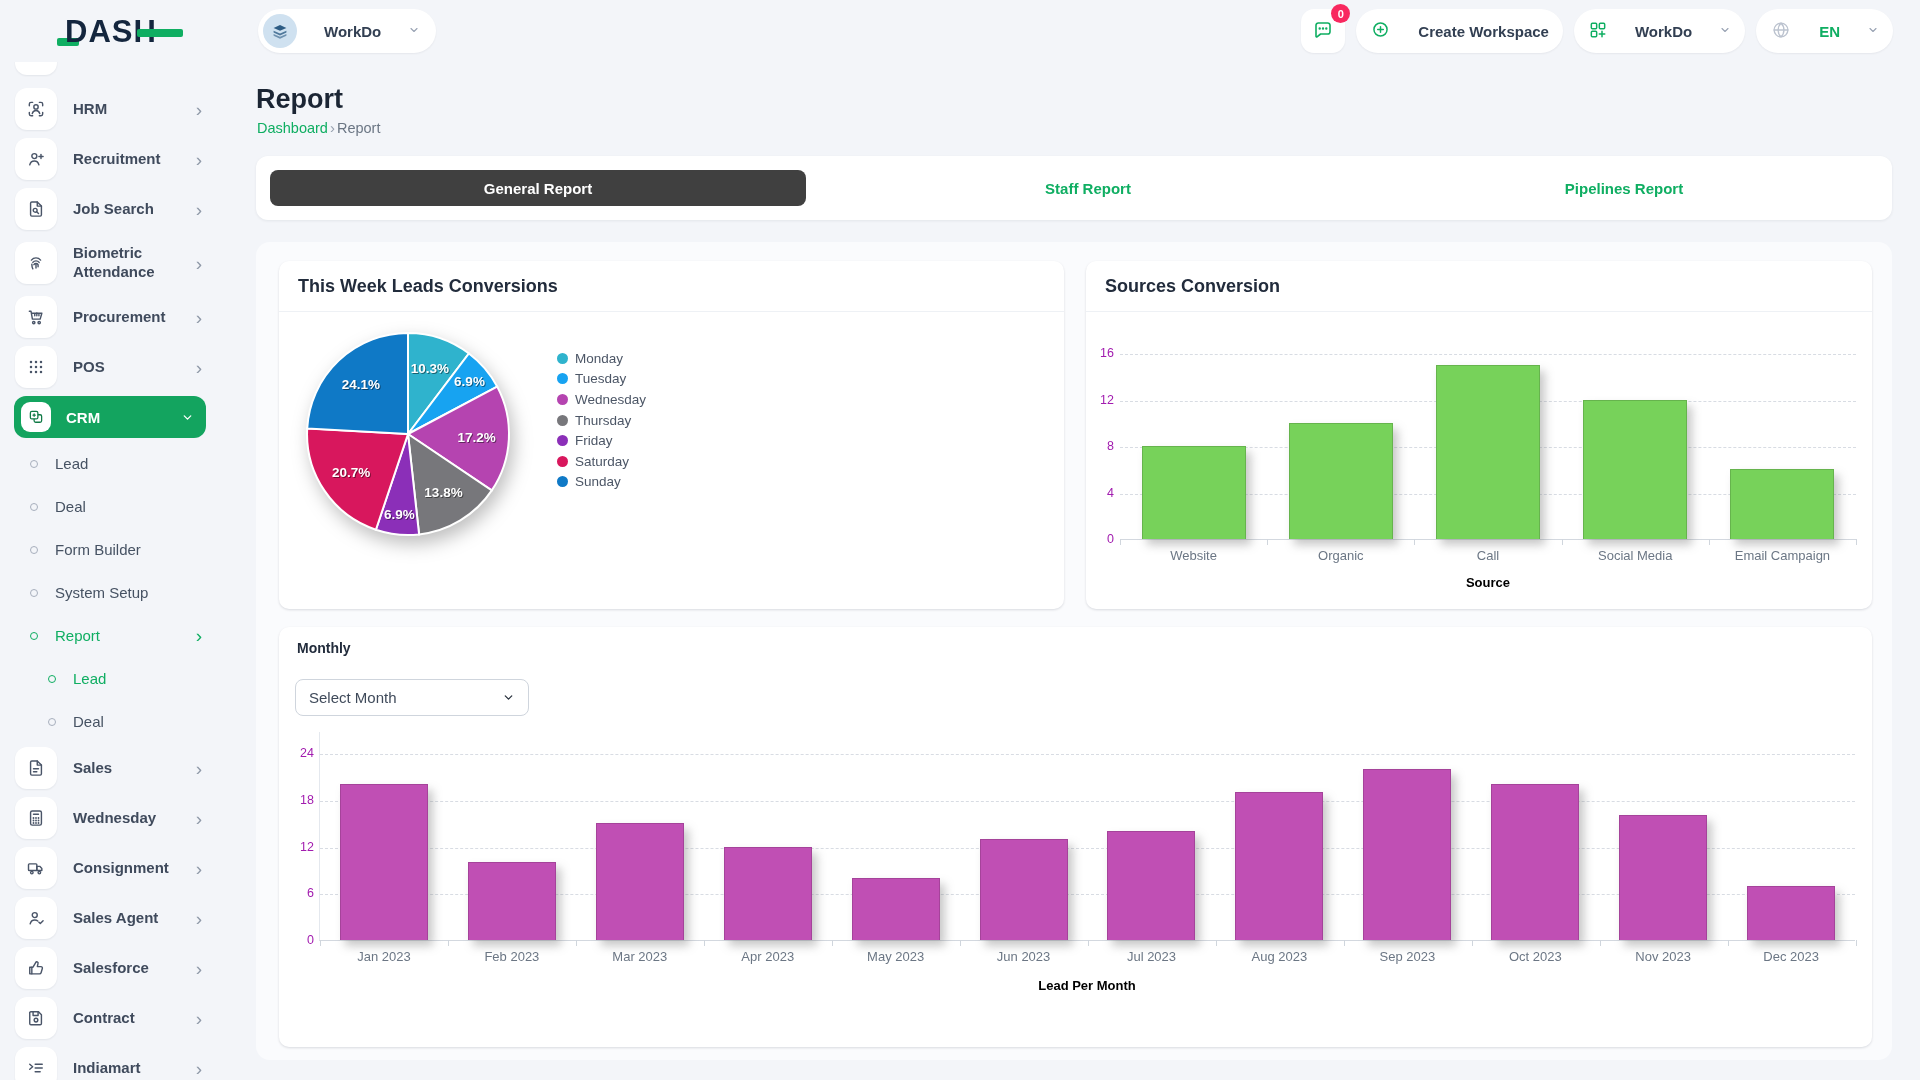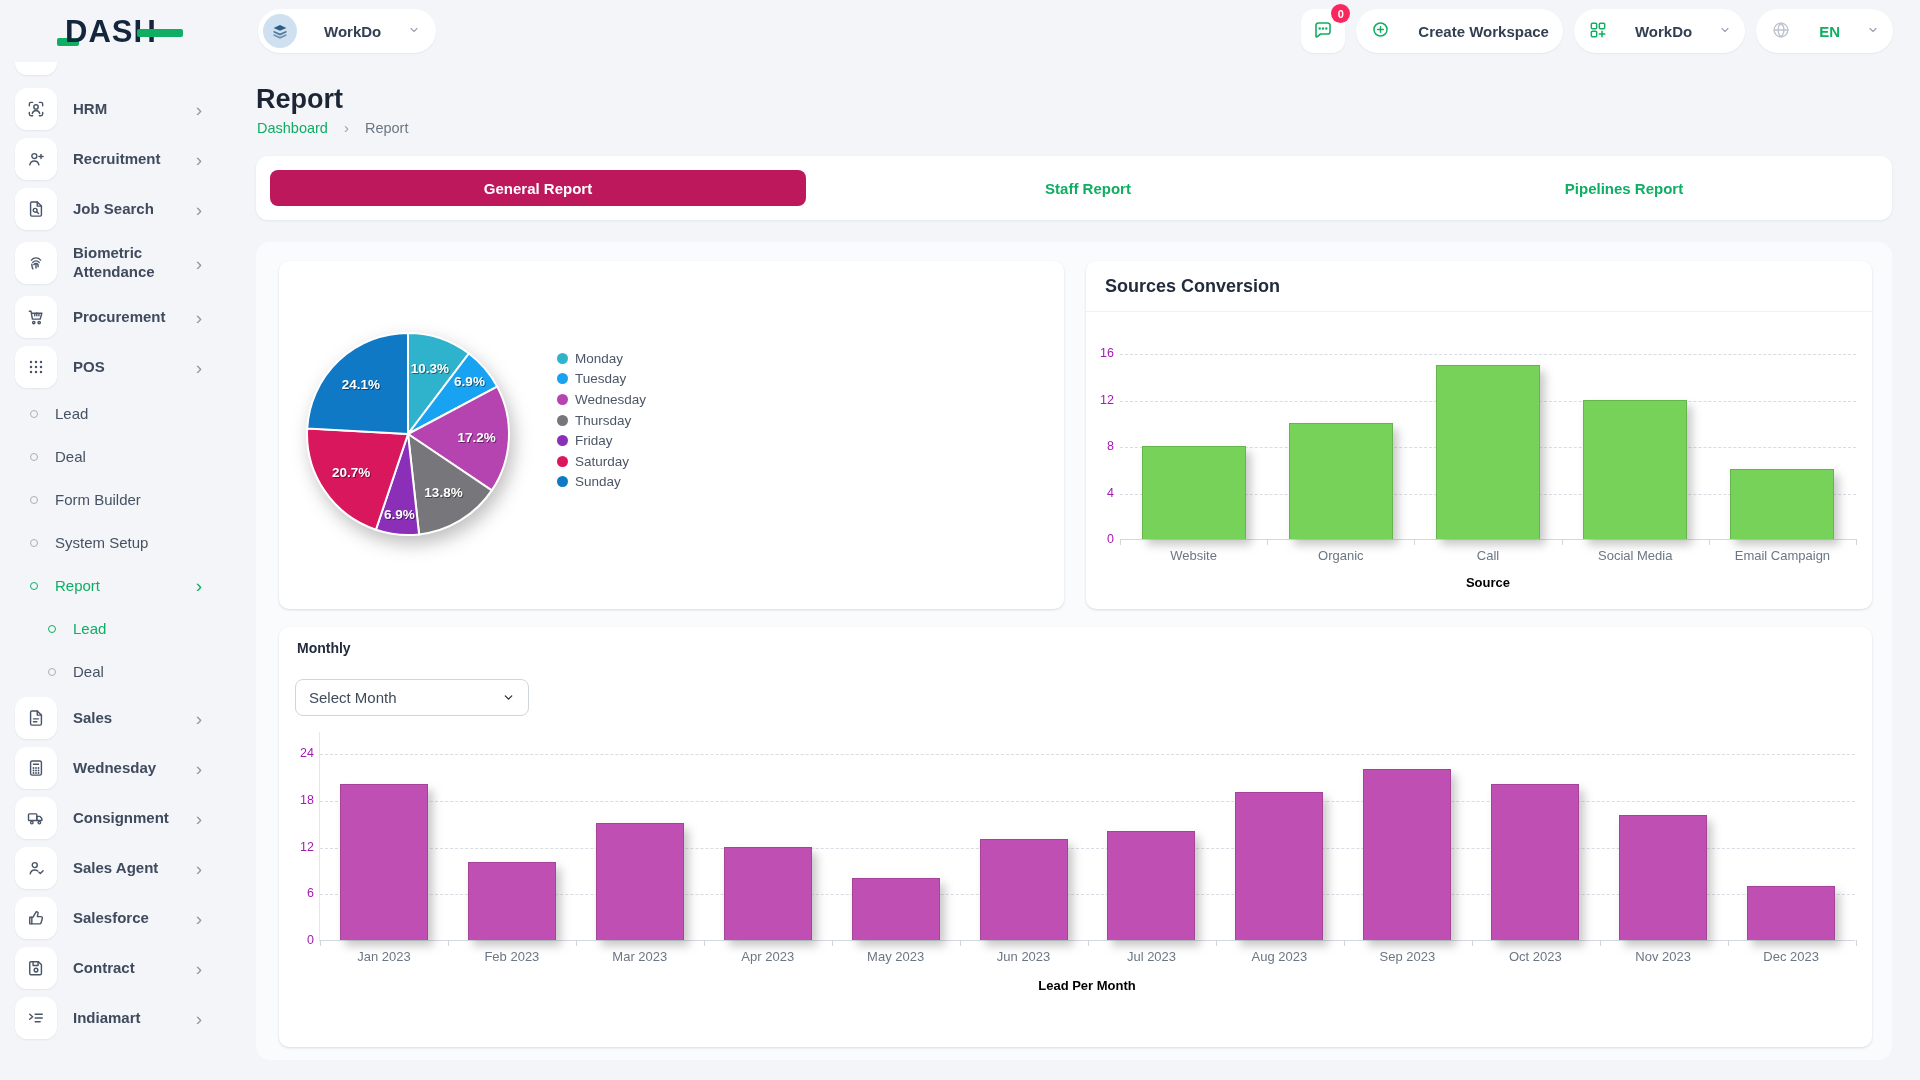--- a/index.html
+++ b/index.html
@@ -45,29 +45,29 @@
   .bullet{width:8px;height:8px;border-radius:50%;border:1.5px solid #a7afbd;flex:0 0 auto;}
   .it-sub.lvl2 .bullet{margin-left:30px;}
   .it-sub.lvl3 .bullet{margin-left:48px;}
   .sub-label{margin-left:17px;font-weight:500;}
   .it-sub.active{color:#0fae62;}
   .it-sub.active .bullet{border-color:#0fae62;}
   .sub-chev{margin-left:auto;margin-right:18px;color:#0fae62;font-size:19px;line-height:1;}
 
   
   .page-title{position:absolute;left:256px;top:84px;margin:0;font-size:27px;font-weight:700;color:#1b2534;}
-  .breadcrumb{position:absolute;left:257px;top:119px;display:flex;align-items:center;gap:16px;font-size:14.5px;}
+  .breadcrumb{position:absolute;left:257px;top:119px;display:flex;align-items:center;gap:2px;font-size:14.5px;}
   .bc-link{color:#0fae62;}
   .bc-sep{color:#97a0ae;font-size:15px;}
   .bc-cur{color:#6b7684;}
 
   .tabs-card{position:absolute;left:256px;top:156px;width:1636px;height:64px;background:#fff;border-radius:12px;
     box-shadow:0 1px 3px rgba(16,24,40,.07);display:flex;}
   .tab-sec{flex:1;display:flex;align-items:center;justify-content:center;font-size:15px;font-weight:600;color:#0fae62;}
-  .tab-sec.active{background:#be185d;border-radius:8px;margin:14px;color:#fff;}
+  .tab-sec.active{background:#404040;border-radius:8px;margin:14px;color:#fff;}
 
   .panel{position:absolute;left:256px;top:242px;width:1636px;height:818px;background:#fafbfd;border-radius:14px;}
   .card{position:absolute;background:#fff;border-radius:10px;box-shadow:0 1px 2px rgba(16,24,40,.05),0 1px 3px rgba(16,24,40,.09);}
   #card-pie{left:279px;top:261px;width:785px;height:348px;}
   #card-src{left:1086px;top:261px;width:786px;height:348px;}
   #card-month{left:279px;top:627px;width:1593px;height:420px;}
   .card-head{height:51px;border-bottom:1px solid #eef1f5;display:flex;align-items:center;padding-left:19px;
     font-size:18px;font-weight:700;color:#222c3c;}
 
   
@@ -181,20 +181,37 @@
                 <circle cx="12" cy="12" r="1.5"></circle>
                 <circle cx="18" cy="12" r="1.5"></circle>
                 <circle cx="6" cy="18" r="1.5"></circle>
                 <circle cx="12" cy="18" r="1.5"></circle>
                 <circle cx="18" cy="18" r="1.5"></circle>
               </g>
             </svg>
           </span>
           <span class="l1-label">POS</span>
           <span class="l1-chev">›</span>
+        </div>
+        <div class="it-l1 active">
+          <div class="crm-pill">
+            <span class="mini-chip">
+              <svg width="18" height="18" viewBox="0 0 24 24" fill="none" stroke="#117a46" stroke-width="1.7" stroke-linecap="round" stroke-linejoin="round">
+                <rect x="4.5" y="4.5" width="10" height="10" rx="2"></rect>
+                <path d="M9.5 15v2a2 2 0 0 0 2 2h6a2 2 0 0 0 2-2v-6a2 2 0 0 0-2-2H15"></path>
+                <path d="M8 9.5h3M9.5 8v3"></path>
+              </svg>
+            </span>
+            <span class="pill-label">CRM</span>
+            <span class="pill-chev">
+              <svg width="13" height="13" viewBox="0 0 24 24" fill="none" stroke="#ffffff" stroke-width="2.4" stroke-linecap="round" stroke-linejoin="round">
+                <path d="M6 9l6 6 6-6"></path>
+              </svg>
+            </span>
+          </div>
         </div>
         <div class="it-sub lvl2">
           <span class="bullet"></span>
           <span class="sub-label">Lead</span>
         </div>
         <div class="it-sub lvl2">
           <span class="bullet"></span>
           <span class="sub-label">Deal</span>
         </div>
         <div class="it-sub lvl2">
@@ -374,20 +391,21 @@
         <span>Staff Report</span>
       </div>
       <div class="tab-sec">
         <span>Pipelines Report</span>
       </div>
     </div>
 
   <div class="panel"></div>
 
   <div class="card" id="card-pie">
+    <div class="card-head">This Week Leads Conversions</div>
     <div id="pie-box"><svg width="230" height="230" viewBox="0 0 230 230" style="filter:drop-shadow(4px 8px 9px rgba(0,0,0,.25))">
           <path d="M115 115 L115.0 14.0 A101 101 0 0 1 175.9 34.5 Z" fill="#2fb3cd" stroke="#ffffff" stroke-width="2"></path>
           <path d="M115 115 L175.9 34.5 A101 101 0 0 1 204.2 67.6 Z" fill="#17a3f1" stroke="#ffffff" stroke-width="2"></path>
           <path d="M115 115 L204.2 67.6 A101 101 0 0 1 198.8 171.4 Z" fill="#b544b0" stroke="#ffffff" stroke-width="2"></path>
           <path d="M115 115 L198.8 171.4 A101 101 0 0 1 126.1 215.4 Z" fill="#77777b" stroke="#ffffff" stroke-width="2"></path>
           <path d="M115 115 L126.1 215.4 A101 101 0 0 1 82.9 210.7 Z" fill="#8b2fb8" stroke="#ffffff" stroke-width="2"></path>
           <path d="M115 115 L82.9 210.7 A101 101 0 0 1 14.2 109.4 Z" fill="#d8175d" stroke="#ffffff" stroke-width="2"></path>
           <path d="M115 115 L14.2 109.4 A101 101 0 0 1 115.0 14.0 Z" fill="#0f79c6" stroke="#ffffff" stroke-width="2"></path>
           <text x="137.9" y="55.4" text-anchor="middle" font-size="13.5" font-weight="700" fill="rgba(0,0,0,.45)">10.3%</text>
           <text x="136.9" y="54.4" text-anchor="middle" font-size="13.5" font-weight="700" fill="#ffffff">10.3%</text>

